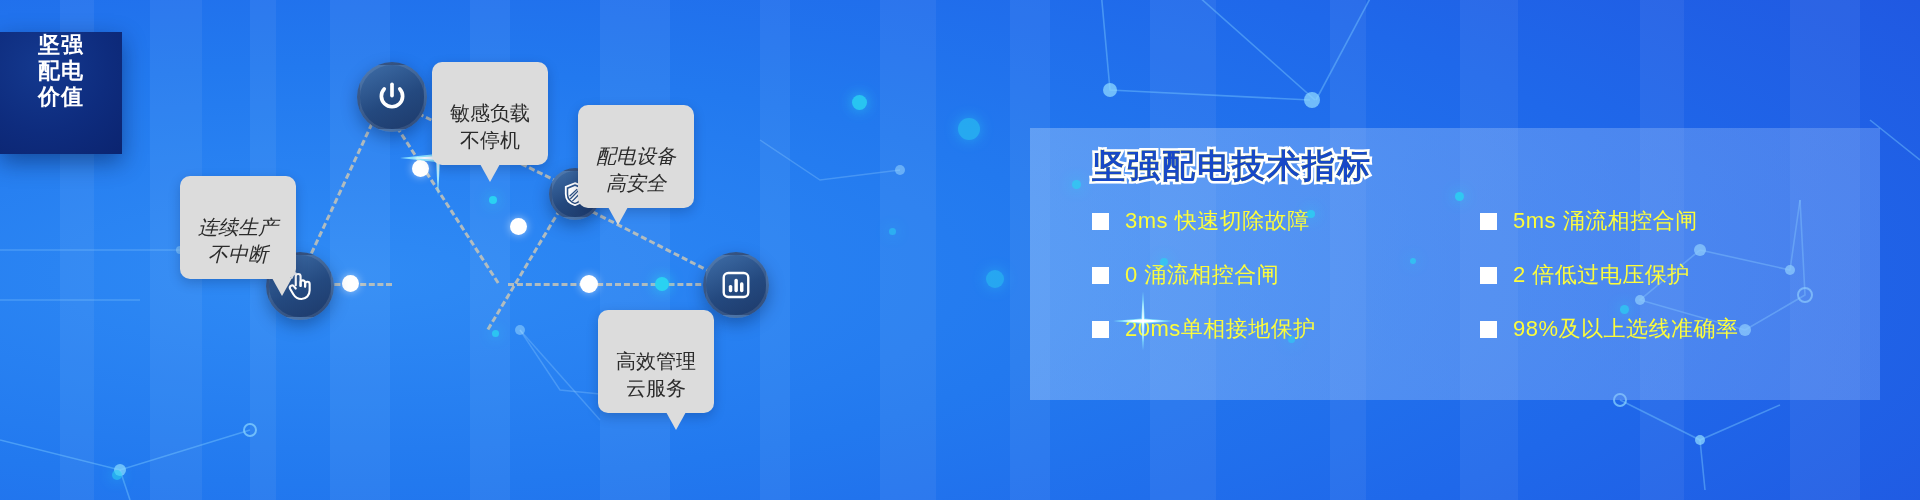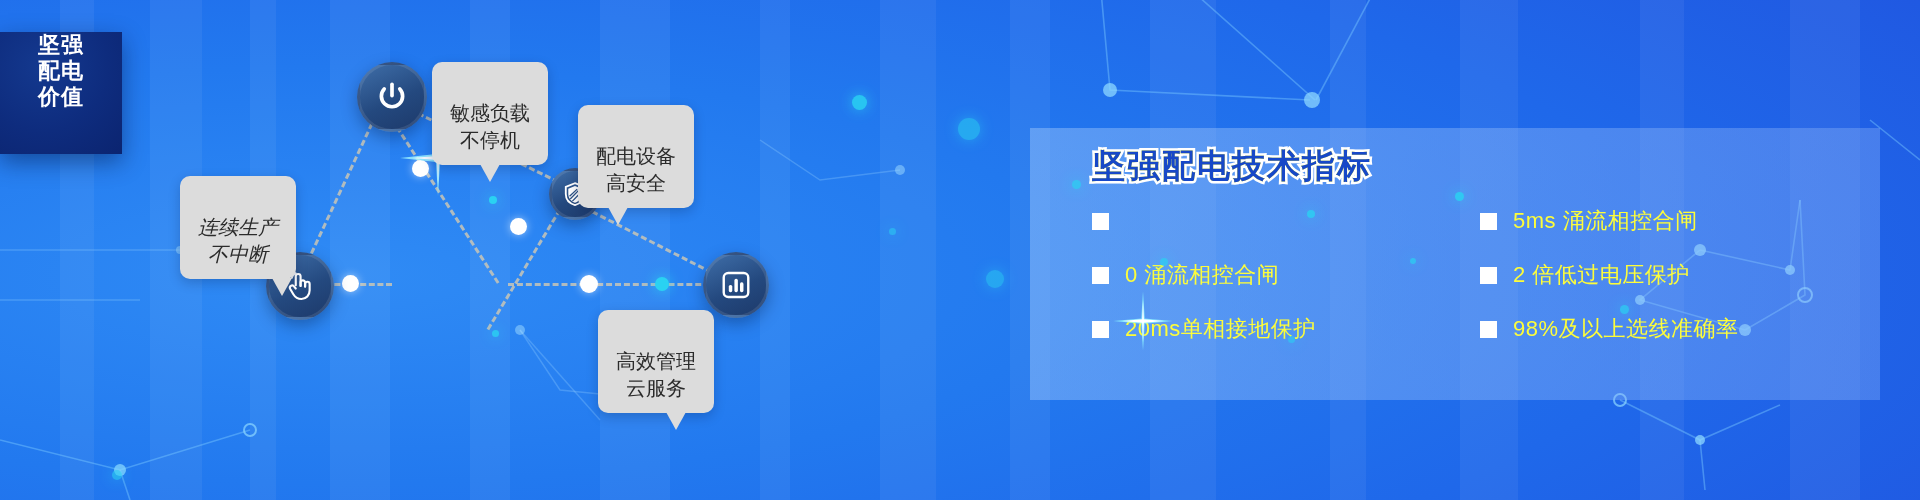--- a/index.html
+++ b/index.html
@@ -219,21 +219,21 @@
       <span style="white-space:pre-line;">坚强
 配电
 价值</span>
     </div>
 
     <div class="bubble b-down" style="left:432px;top:18px;margin-top:44px;--tx:48px;">
       <span>敏感负载
 不停机</span>
     </div>
 
-    <div class="bubble b-down" style="left:578px;top:105px;--tx:30px;">
+    <div class="bubble b-down" style="left:578px;top:105px;font-style:italic;--tx:30px;">
       <span>配电设备
 高安全</span>
     </div>
 
     <div class="bubble b-down" style="left:180px;top:176px;font-style:italic;--tx:92px;">
       <span>连续生产
 不中断</span>
     </div>
 
     <div class="bubble b-down" style="left:598px;top:310px;--tx:68px;">
@@ -243,20 +243,21 @@
 
   </div>
 
   <div class="panel">
     <div class="panel-title" aria-hidden="true">坚强配电技术指标</div>
     <div class="panel-title-fg">坚强配电技术指标</div>
 
     <div class="specs">
       <div class="spec">
         <span class="spec-bullet"></span>
+        <span class="spec-text">3ms 快速切除故障</span>
       </div>
       <div class="spec">
         <span class="spec-bullet"></span>
         <span class="spec-text">5ms 涌流相控合闸</span>
       </div>
       <div class="spec">
         <span class="spec-bullet"></span>
         <span class="spec-text">0 涌流相控合闸</span>
       </div>
       <div class="spec">

